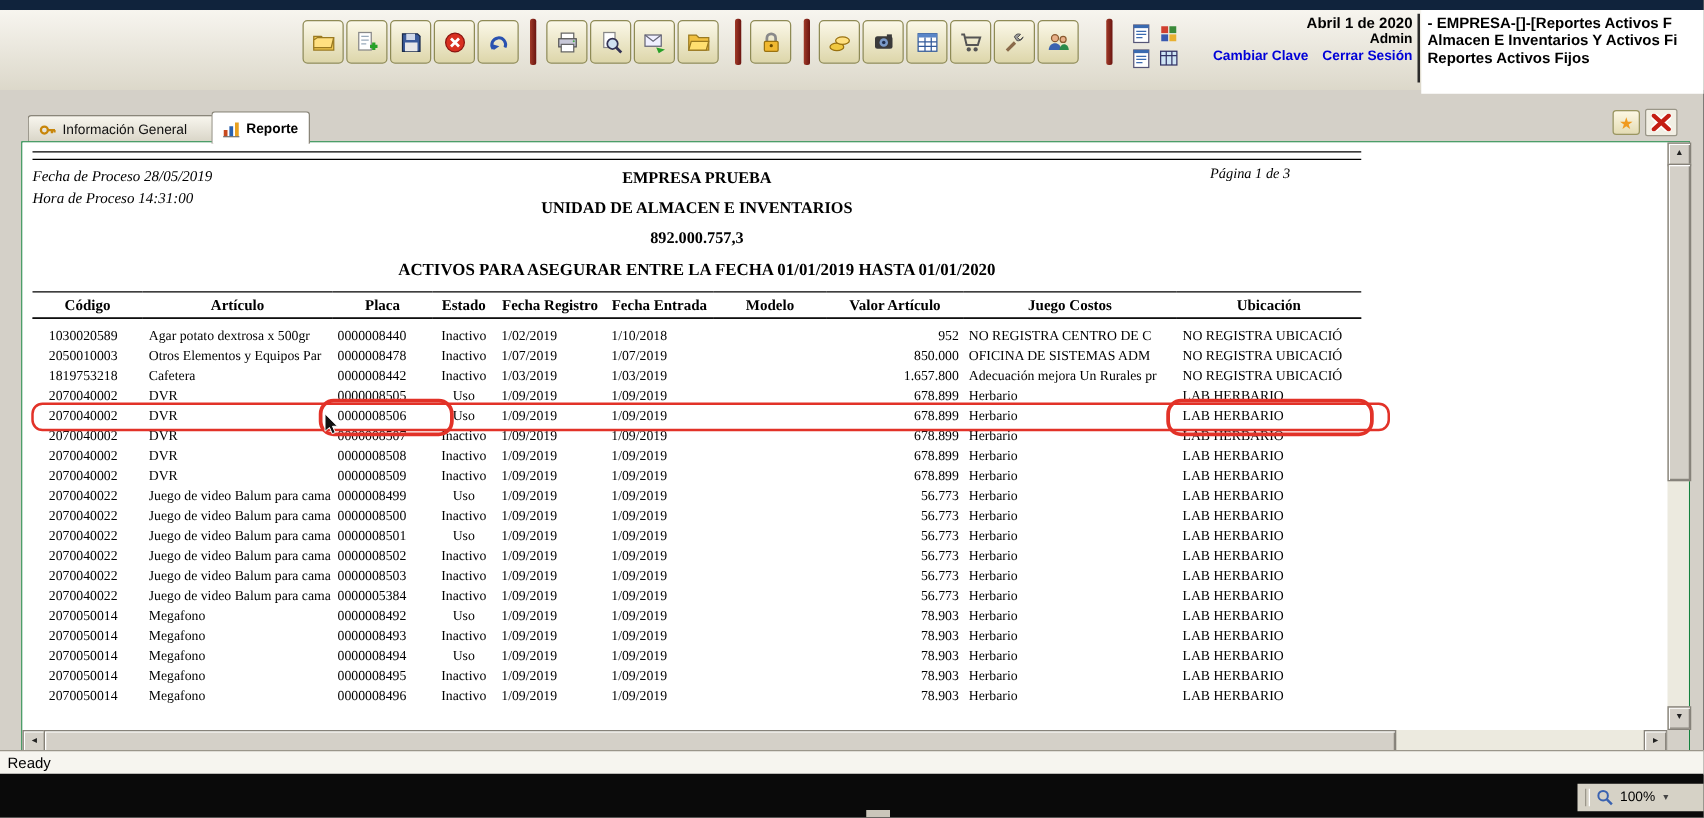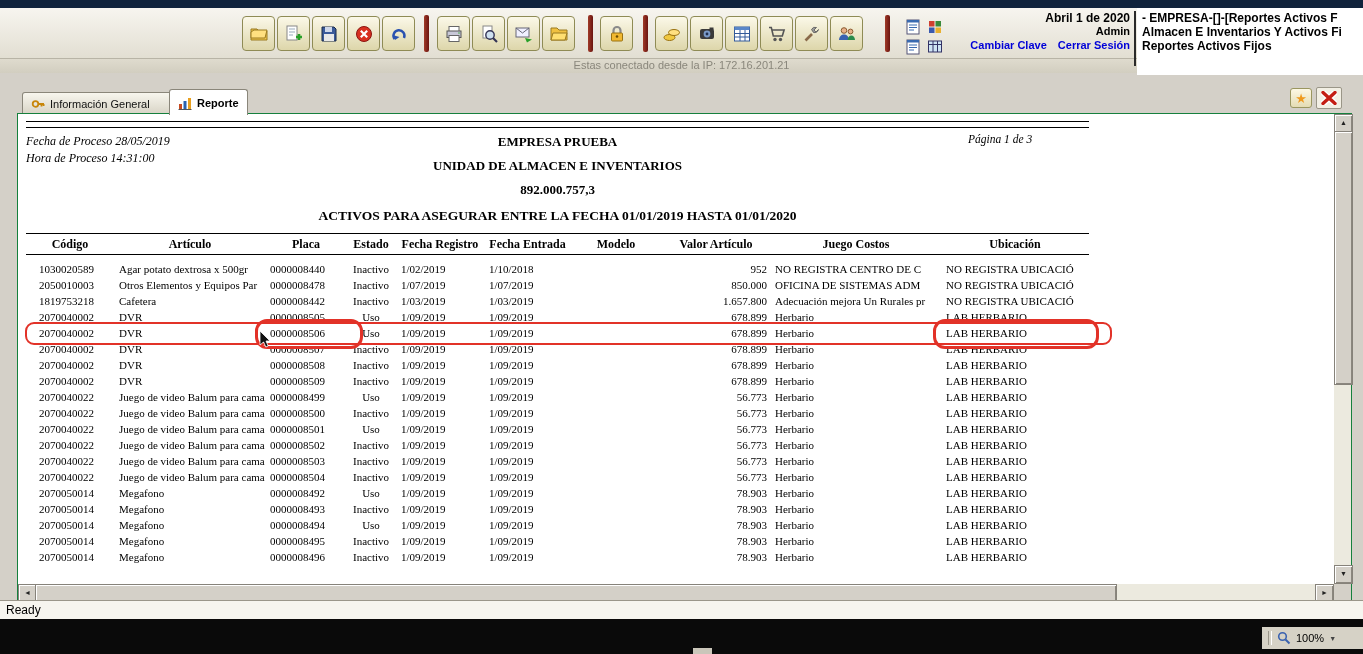--- a/index.html
+++ b/index.html
@@ -104,23 +104,20 @@
   .zcaret{font-size:7px;color:#444;}
 </style>
 </head>
 <body>
 
 <div class="screen">
 
   <div class="top-strip"></div>
 
   <div class="toolbar-band">
-    <div class="ip-strip">
-      <span>Estas conectado desde la IP: 172.16.201.21</span>
-    </div>
 
 
     <div class="btn-group g1">
       <button class="tb">
           <svg width="20" height="20">
             <path d="M2 5h6l2 2h8v9H2z" fill="#f0c850" stroke="#9a7a20"></path>
             <path d="M2 8l3-2h13l-2 8H2z" fill="#ffe080" stroke="#9a7a20"></path>
           </svg>
         </button>
       <button class="tb">
@@ -496,21 +493,21 @@
               <td>1/09/2019</td>
               <td>1/09/2019</td>
               <td></td>
               <td>56.773</td>
               <td>Herbario</td>
               <td>LAB HERBARIO</td>
             </tr>
             <tr>
               <td>2070040022</td>
               <td>Juego de video Balum para cama</td>
-              <td>0000008504</td>
+              <td>0000005384</td>
               <td>Inactivo</td>
               <td>1/09/2019</td>
               <td>1/09/2019</td>
               <td></td>
               <td>56.773</td>
               <td>Herbario</td>
               <td>LAB HERBARIO</td>
             </tr>
             <tr>
               <td>2070050014</td>

